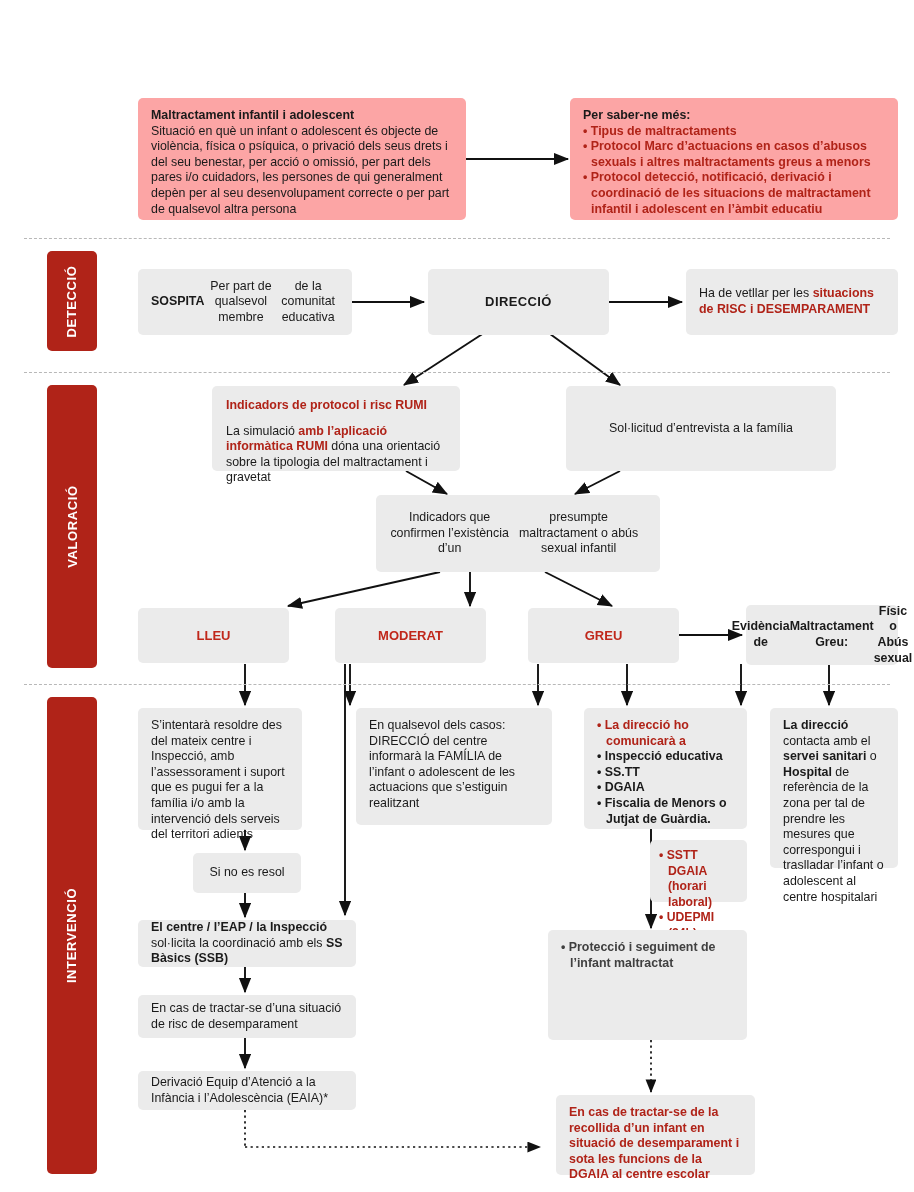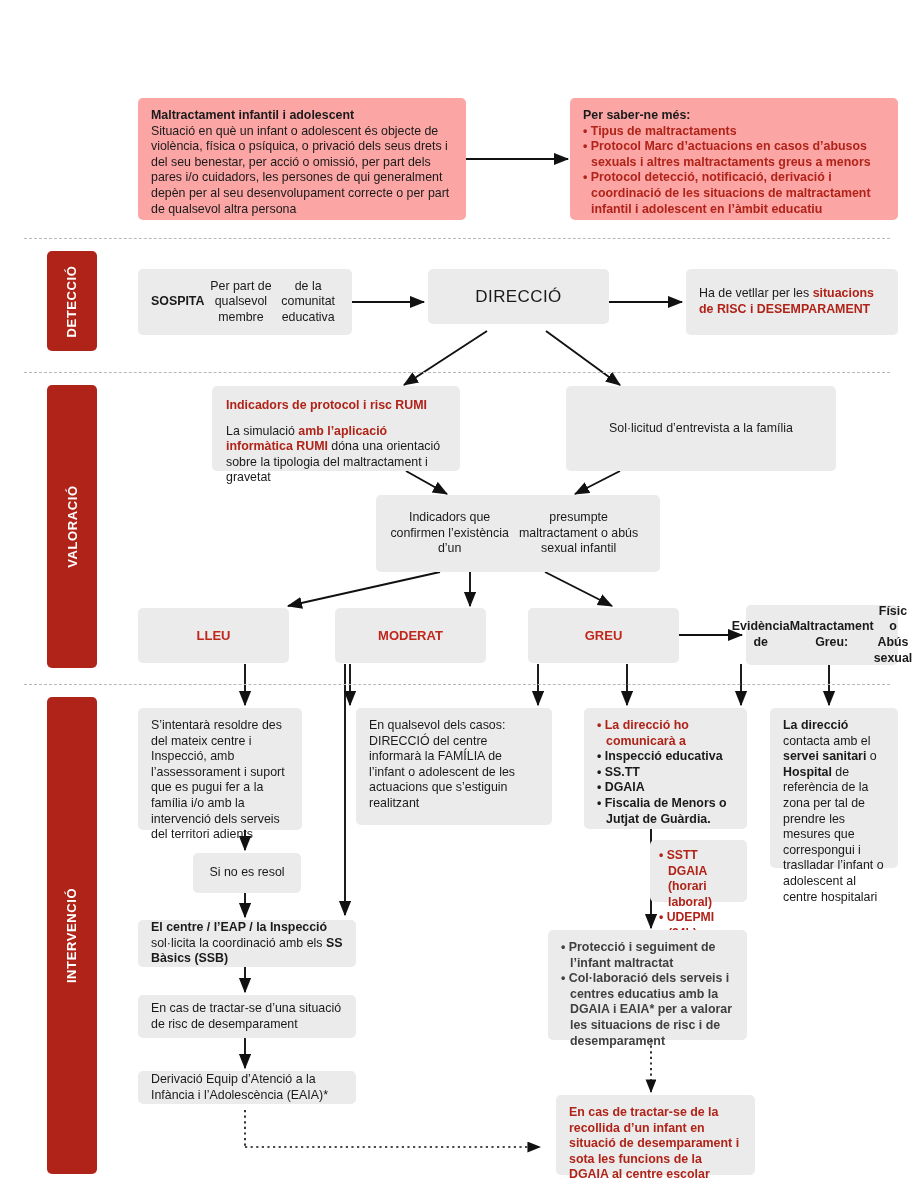--- a/index.html
+++ b/index.html
@@ -153,21 +153,21 @@
   <div class="tab" style="top:697px; height:477px;">
     <span>INTERVENCIÓ</span>
   </div>
 
   <div class="box center midc" style="left:138px; top:269px; width:214px; height:66px;">
     <div class="b">SOSPITA</div>
     <div>Per part de qualsevol membre</div>
     <div>de la comunitat educativa</div>
   </div>
 
-  <div class="box center midc" style="left:428px; top:269px; width:181px; height:55px; font-size:17px; font-weight:normal; letter-spacing:0.4px;">
+  <div class="box center midc" style="left:428px; top:269px; width:181px; height:66px; font-size:13px; font-weight:bold; letter-spacing:0.4px;">
     <div>DIRECCIÓ</div>
   </div>
 
   <div class="box mid" style="left:686px; top:269px; width:212px; height:66px;">
     <div><span>Ha de vetllar per les </span><span class="redb">situacions de RISC i DESEMPARAMENT</span></div>
   </div>
 
   <div class="box" style="left:212px; top:386px; width:248px; height:85px; padding:12px 14px;">
     <div class="redb" style="margin-bottom:10px;">Indicadors de protocol i risc RUMI</div>
     <div><span>La simulació </span><span class="redb">amb l’aplicació informàtica RUMI</span><span> dóna una orientació sobre la tipologia del maltractament i gravetat</span></div>
@@ -206,21 +206,21 @@
   </div>
 
   <div class="box mid" style="left:138px; top:920px; width:218px; height:47px;">
     <div><span class="b">El centre / l’EAP / la Inspecció</span><span> sol·licita la coordinació amb els </span><span class="b">SS Bàsics (SSB)</span></div>
   </div>
 
   <div class="box mid" style="left:138px; top:995px; width:218px; height:43px;">
     <div>En cas de tractar-se d’una situació de risc de desemparament</div>
   </div>
 
-  <div class="box mid" style="left:138px; top:1071px; width:218px; height:33px;">
+  <div class="box mid" style="left:138px; top:1071px; width:218px; height:39px;">
     <div>Derivació Equip d’Atenció a la Infància i  l’Adolescència (EAIA)*</div>
   </div>
 
   <div class="box" style="left:356px; top:708px; width:196px; height:117px;">
     <div>En qualsevol dels casos:</div>
     <div>DIRECCIÓ del centre informarà la FAMÍLIA de l’infant o adolescent de les actuacions que s’estiguin realitzant</div>
   </div>
 
   <div class="box" style="left:584px; top:708px; width:163px; height:121px; font-weight:bold;">
     <div class="hang redb">• <span>La direcció ho comunicarà a</span></div>
@@ -230,21 +230,20 @@
     <div class="hang">• <span>Fiscalia de Menors o Jutjat de Guàrdia.</span></div>
   </div>
 
   <div class="box" style="left:650px; top:840px; width:97px; height:62px; font-weight:bold; color:#b02318; padding:8px 9px; font-size:12.2px;">
     <div class="hang">• <span>SSTT DGAIA (horari laboral)</span></div>
     <div class="hang">• <span>UDEPMI (24h) 116111</span></div>
   </div>
 
   <div class="box" style="left:548px; top:930px; width:199px; height:110px; font-weight:bold; color:#404040;">
     <div class="hang">• <span>Protecció i seguiment de l’infant maltractat</span></div>
-    <div class="hang">• <span>Col·laboració dels serveis i centres educatius amb la DGAIA i EAIA* per a valorar les situacions de risc i de desemparament</span></div>
   </div>
 
   <div class="box" style="left:548px; top:1095px; width:199px; height:80px; font-weight:bold; color:#b02318;margin-left:8px;">
     <div>En cas de tractar-se de la recollida d’un infant en situació de desemparament i sota les funcions de la DGAIA al centre escolar</div>
   </div>
 
   <div class="box" style="left:770px; top:708px; width:128px; height:160px;">
     <div><span class="b">La direcció</span><span> contacta amb el </span><span class="b">servei sanitari</span><span> o </span><span class="b">Hospital</span><span> de referència de la zona per tal de prendre les mesures que correspongui i traslladar l’infant o adolescent al centre hospitalari</span></div>
   </div>
 

